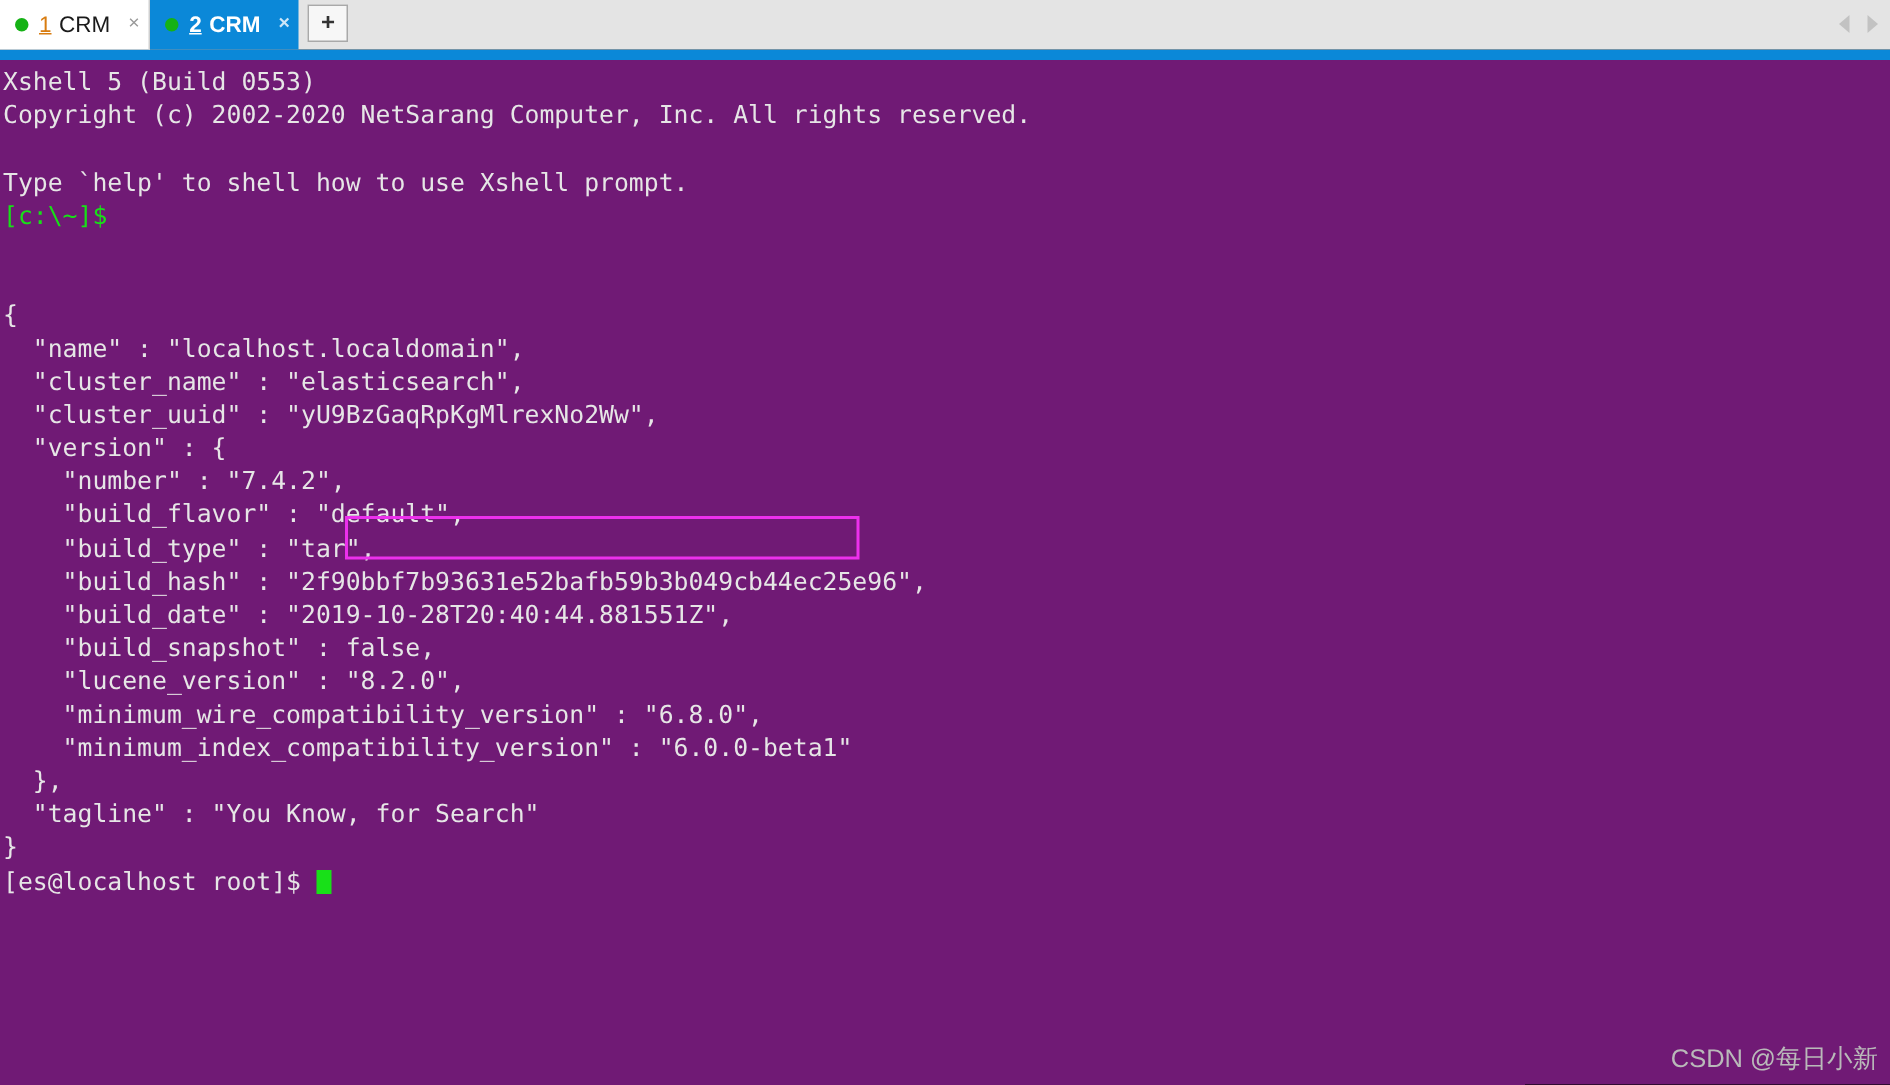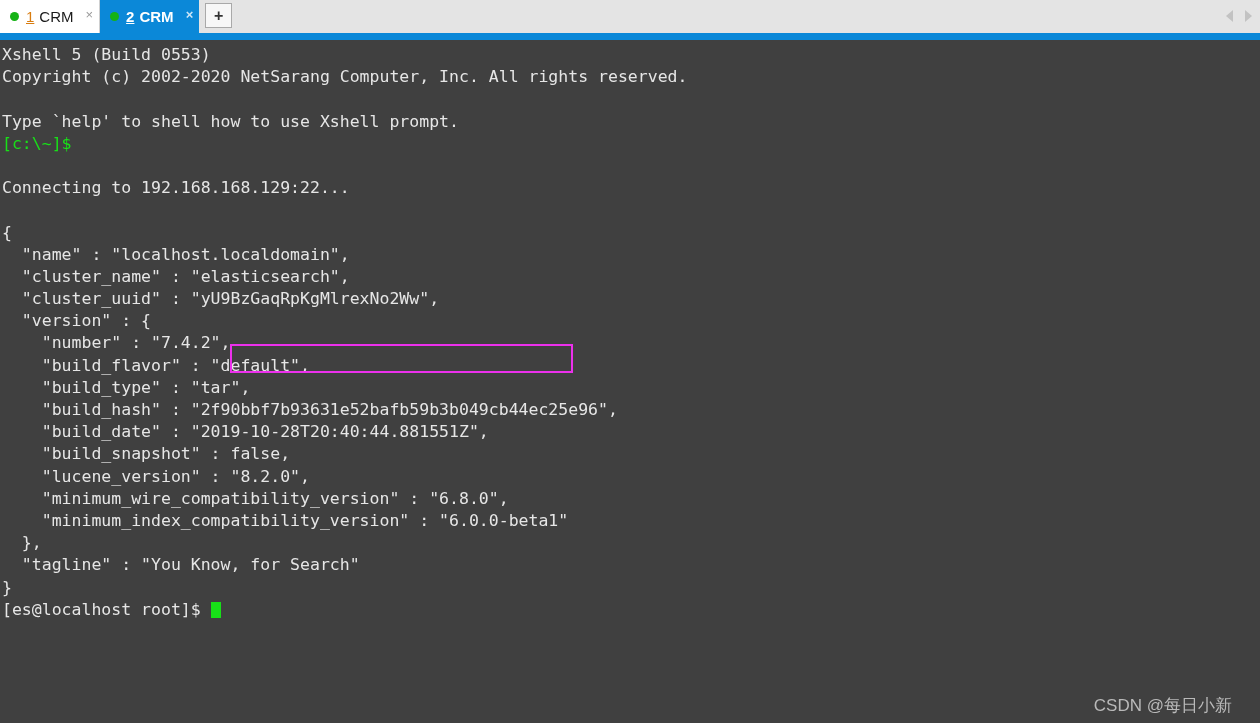--- a/index.html
+++ b/index.html
@@ -100,21 +100,21 @@
   .arrow.right { border-left: 7px solid #c2c2c2; }
 
   .bluestrip {
     height: 7px;
     background: #0b88d8;
   }
 
   
   .terminal {
     position: relative;
-    background: #404040;
+    background: #701a75;
     height: 683px;
     padding: 4px 0 12px 2px;
     box-sizing: border-box;
     overflow: hidden;
   }
   .term-line {
     font-family: "DejaVu Sans Mono", monospace;
     font-size: 16.5px;
     line-height: 22.2px;
     color: #e6e6e6;
@@ -140,21 +140,21 @@
     top: 304px;
     width: 343px;
     height: 29px;
     border: 2px solid #ec30ec;
     box-sizing: border-box;
     pointer-events: none;
   }
 
   .watermark {
     position: absolute;
-    right: 28px;
+    right: 8px;
     bottom: 6px;
     font-family: "Liberation Sans", sans-serif;
     font-size: 17px;
     color: #b9b9b9;
     white-space: nowrap;
     user-select: none;
   }
 </style>
 </head>
 <body>
@@ -187,21 +187,20 @@
 
 <div class="terminal">
 
   <div id="term-lines">
       <div class="term-line">Xshell 5 (Build 0553)</div>
       <div class="term-line">Copyright (c) 2002-2020 NetSarang Computer, Inc. All rights reserved.</div>
       <div class="term-line blank"></div>
       <div class="term-line">Type `help' to shell how to use Xshell prompt.</div>
       <div class="term-line green">[c:\~]$</div>
       <div class="term-line blank"></div>
-      <div class="term-line">Connecting to 192.168.168.129:22...</div>
       <div class="term-line blank"></div>
       <div class="term-line">{</div>
       <div class="term-line">  "name" : "localhost.localdomain",</div>
       <div class="term-line">  "cluster_name" : "elasticsearch",</div>
       <div class="term-line">  "cluster_uuid" : "yU9BzGaqRpKgMlrexNo2Ww",</div>
       <div class="term-line">  "version" : {</div>
       <div class="term-line">    "number" : "7.4.2",</div>
       <div class="term-line">    "build_flavor" : "default",</div>
       <div class="term-line">    "build_type" : "tar",</div>
       <div class="term-line">    "build_hash" : "2f90bbf7b93631e52bafb59b3b049cb44ec25e96",</div>

